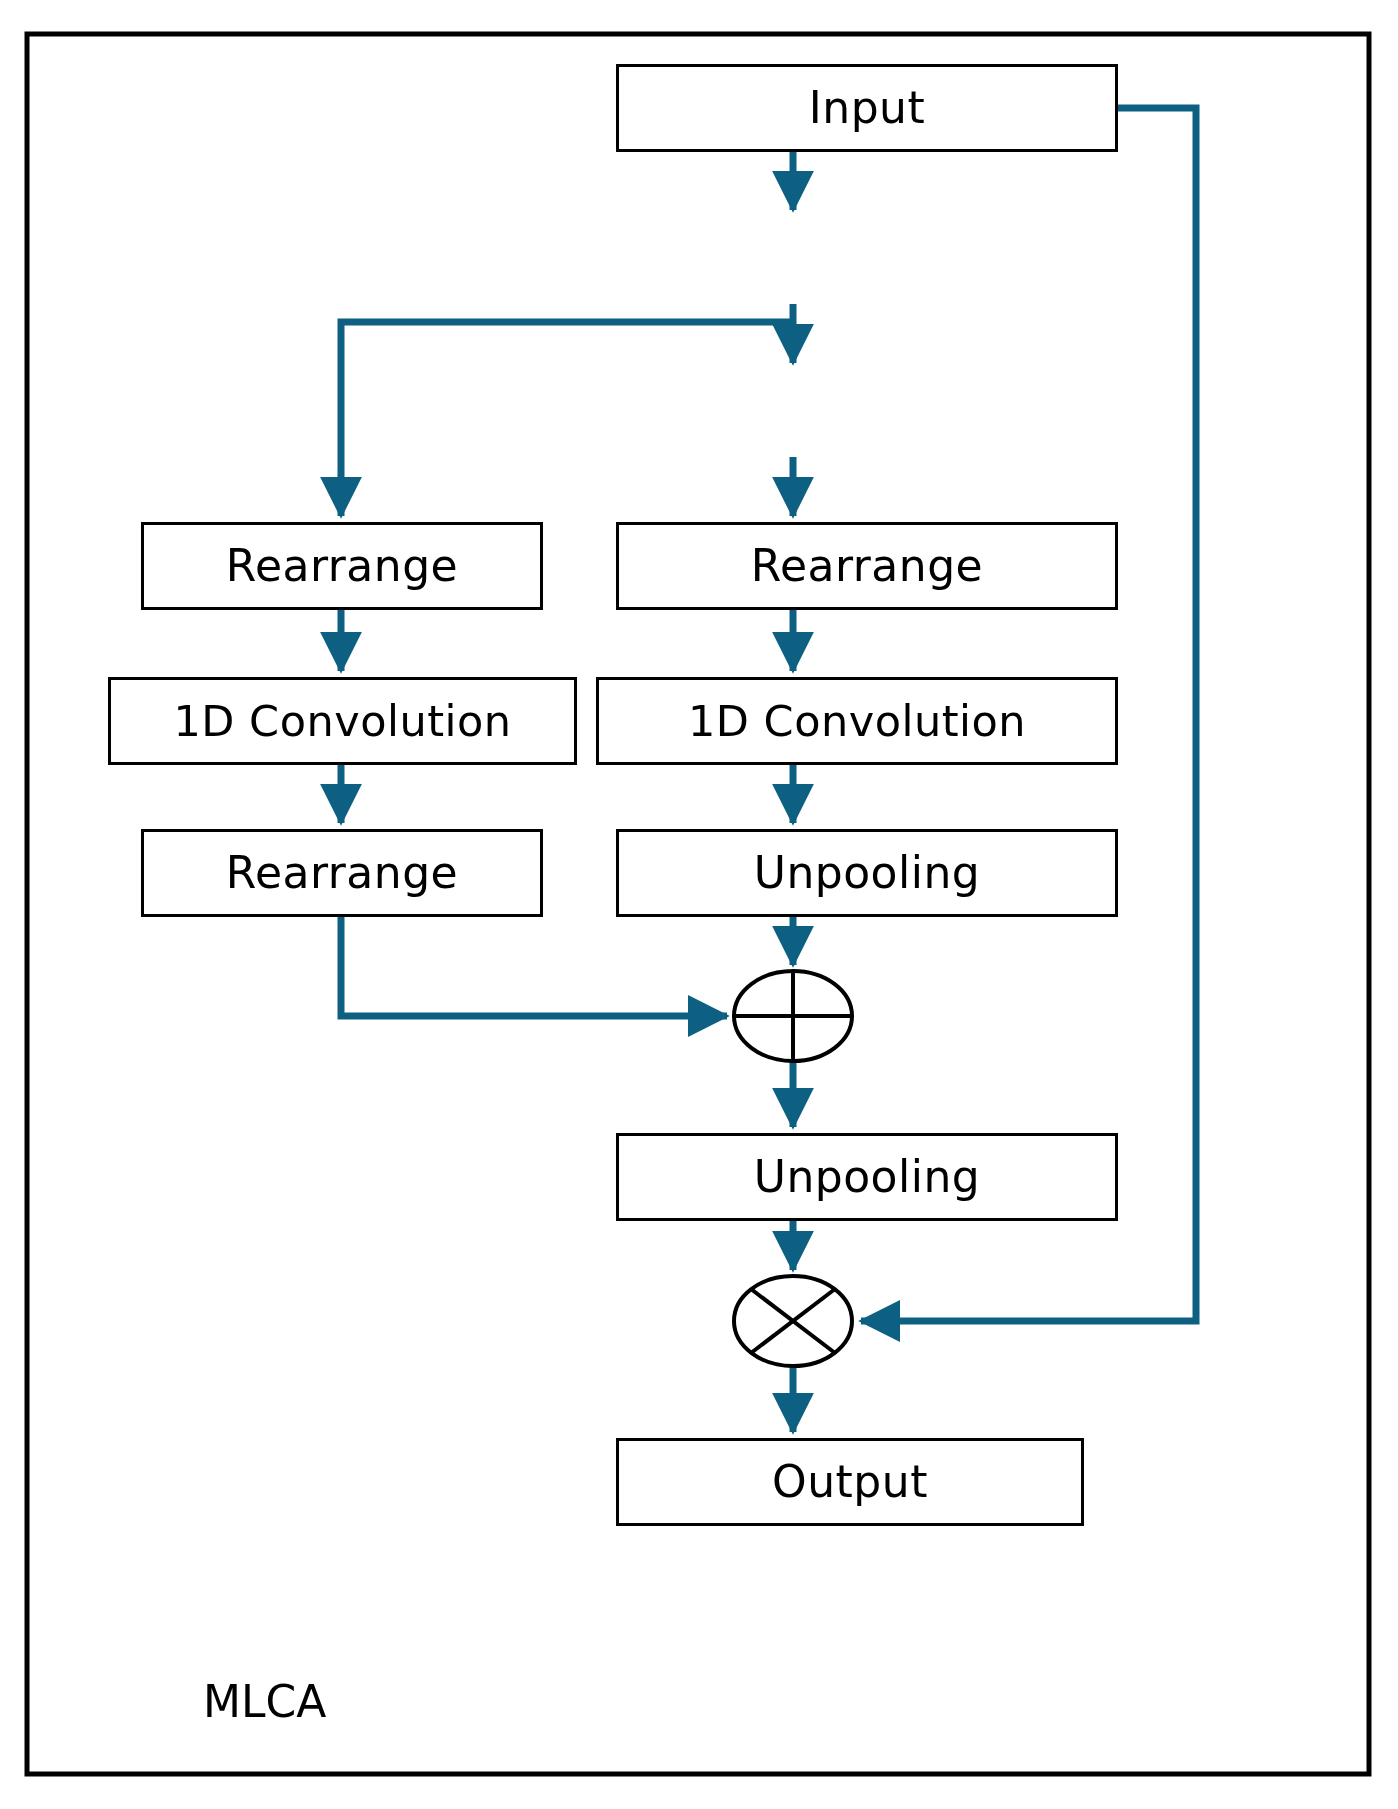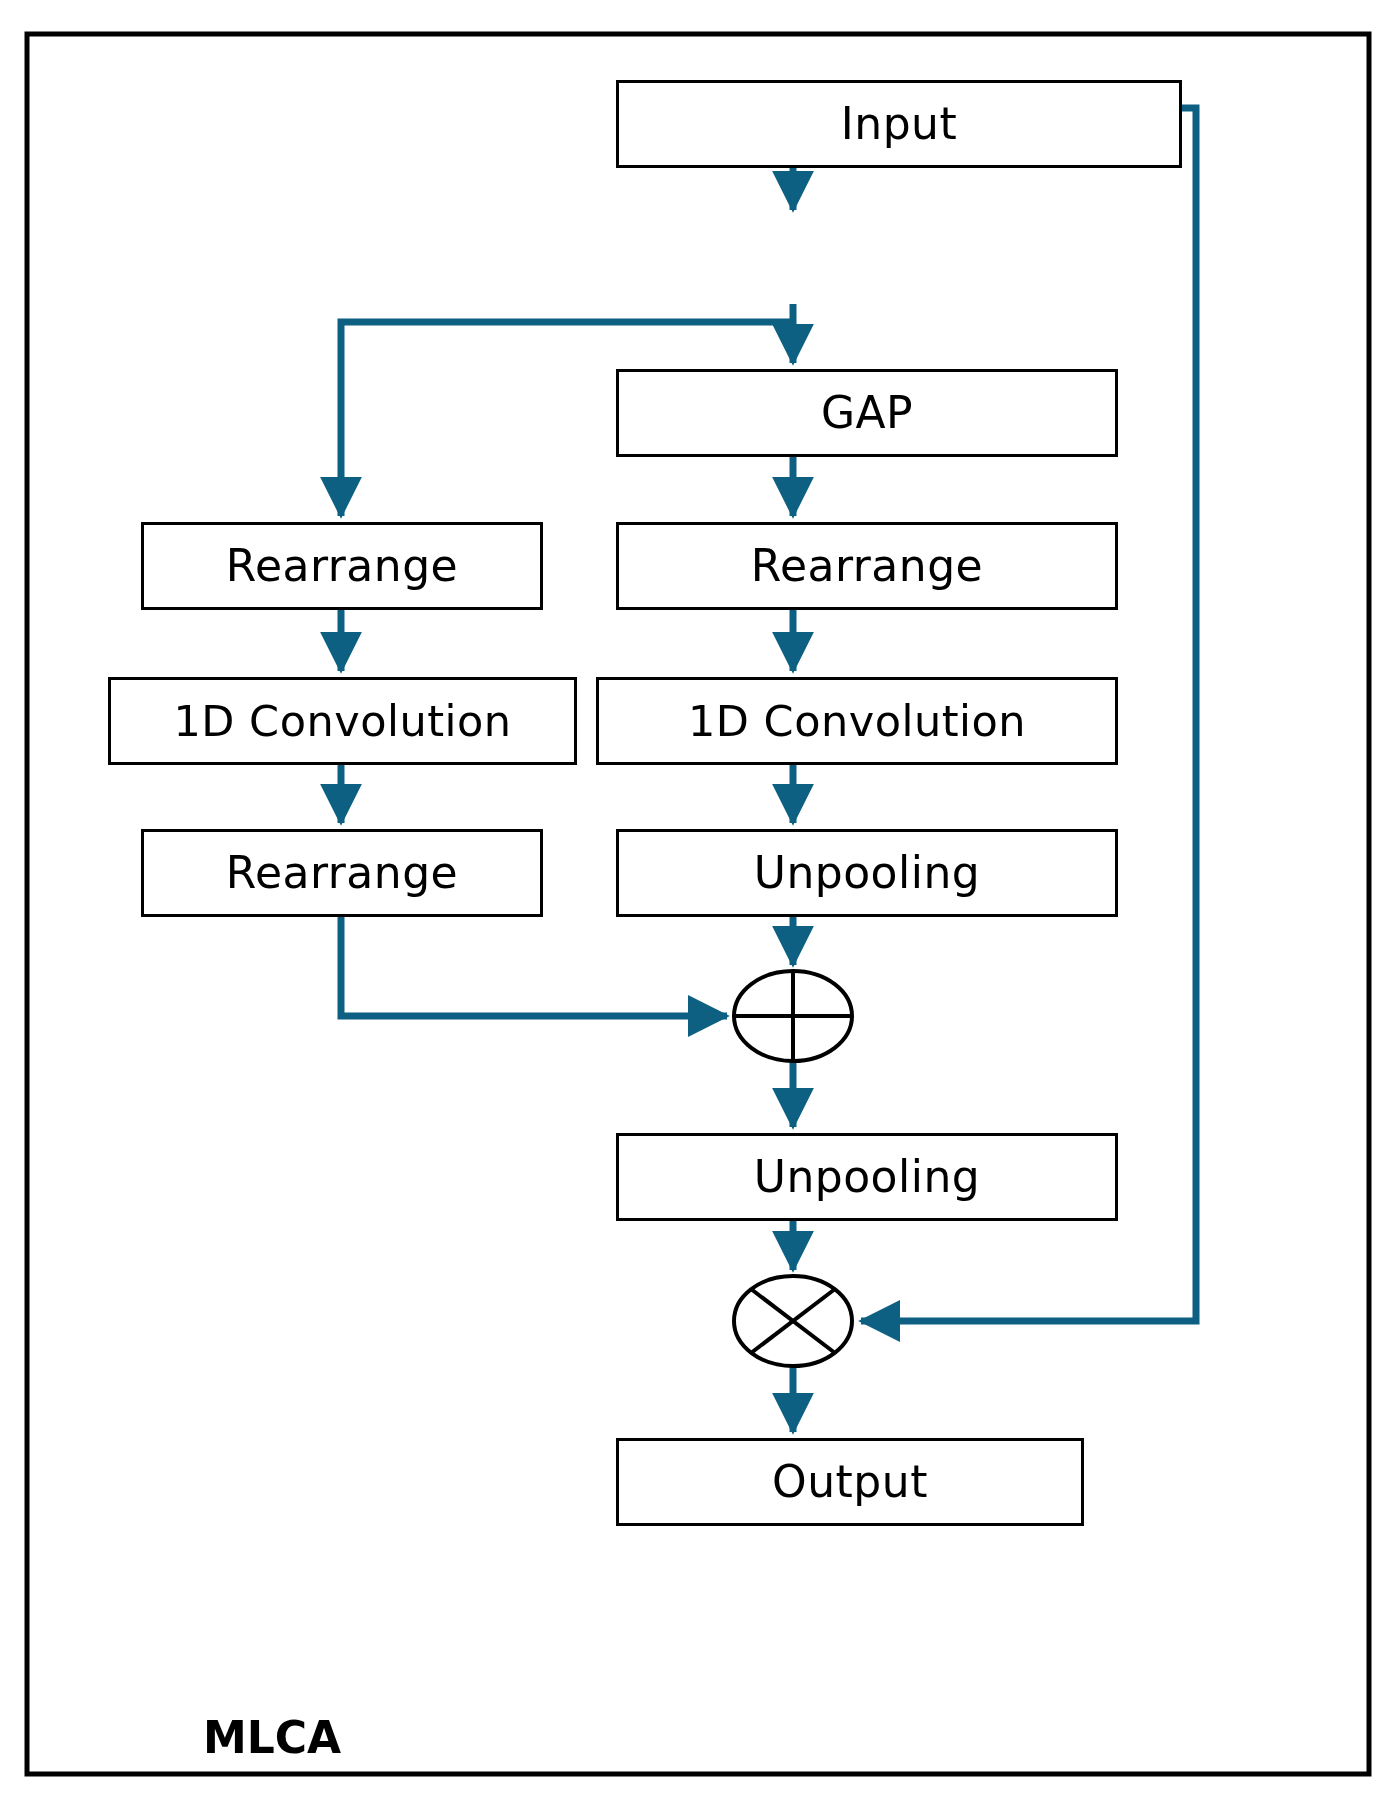--- a/index.html
+++ b/index.html
@@ -104,36 +104,35 @@
       <line x1="734" y1="1016" x2="852" y2="1016" stroke="#000000" stroke-width="4"></line>
     </g>
 
     <g>
       <ellipse cx="793" cy="1321" rx="59" ry="45" fill="#ffffff" stroke="#000000" stroke-width="4"></ellipse>
       <line x1="751" y1="1289" x2="835" y2="1353" stroke="#000000" stroke-width="4"></line>
       <line x1="835" y1="1289" x2="751" y2="1353" stroke="#000000" stroke-width="4"></line>
     </g>
   </svg>
 
-  <div class="node-box" style="left:616px; top:64px; width:566px; height:88px;margin-top:16px;">Input</div>
+  <div class="node-box" style="left:616px; top:64px; width:502px; height:88px;">Input</div>
 
 
-  <div class="node-box" style="left:616px; top:369px; width:502px; height:88px;">GAP</div>
 
   <div class="node-box" style="left:141px; top:522px; width:402px; height:88px;">Rearrange</div>
 
   <div class="node-box" style="left:616px; top:522px; width:502px; height:88px;">Rearrange</div>
 
   <div class="node-box narrow-text" style="left:108px; top:677px; width:469px; height:88px;">1D Convolution</div>
 
   <div class="node-box narrow-text" style="left:596px; top:677px; width:522px; height:88px;">1D Convolution</div>
 
   <div class="node-box" style="left:141px; top:829px; width:402px; height:88px;">Rearrange</div>
 
   <div class="node-box" style="left:616px; top:829px; width:502px; height:88px;">Unpooling</div>
 
   <div class="node-box" style="left:616px; top:1133px; width:502px; height:88px;">Unpooling</div>
 
   <div class="node-box" style="left:616px; top:1438px; width:468px; height:88px;">Output</div>
 
-  <div class="frame-label" style="left:203px; top:1716px;font-weight:bold;">MLCA</div>
+  <div class="frame-label" style="left:203px; top:1680px;">MLCA</div>
 
 </div>
 
 </body></html>

